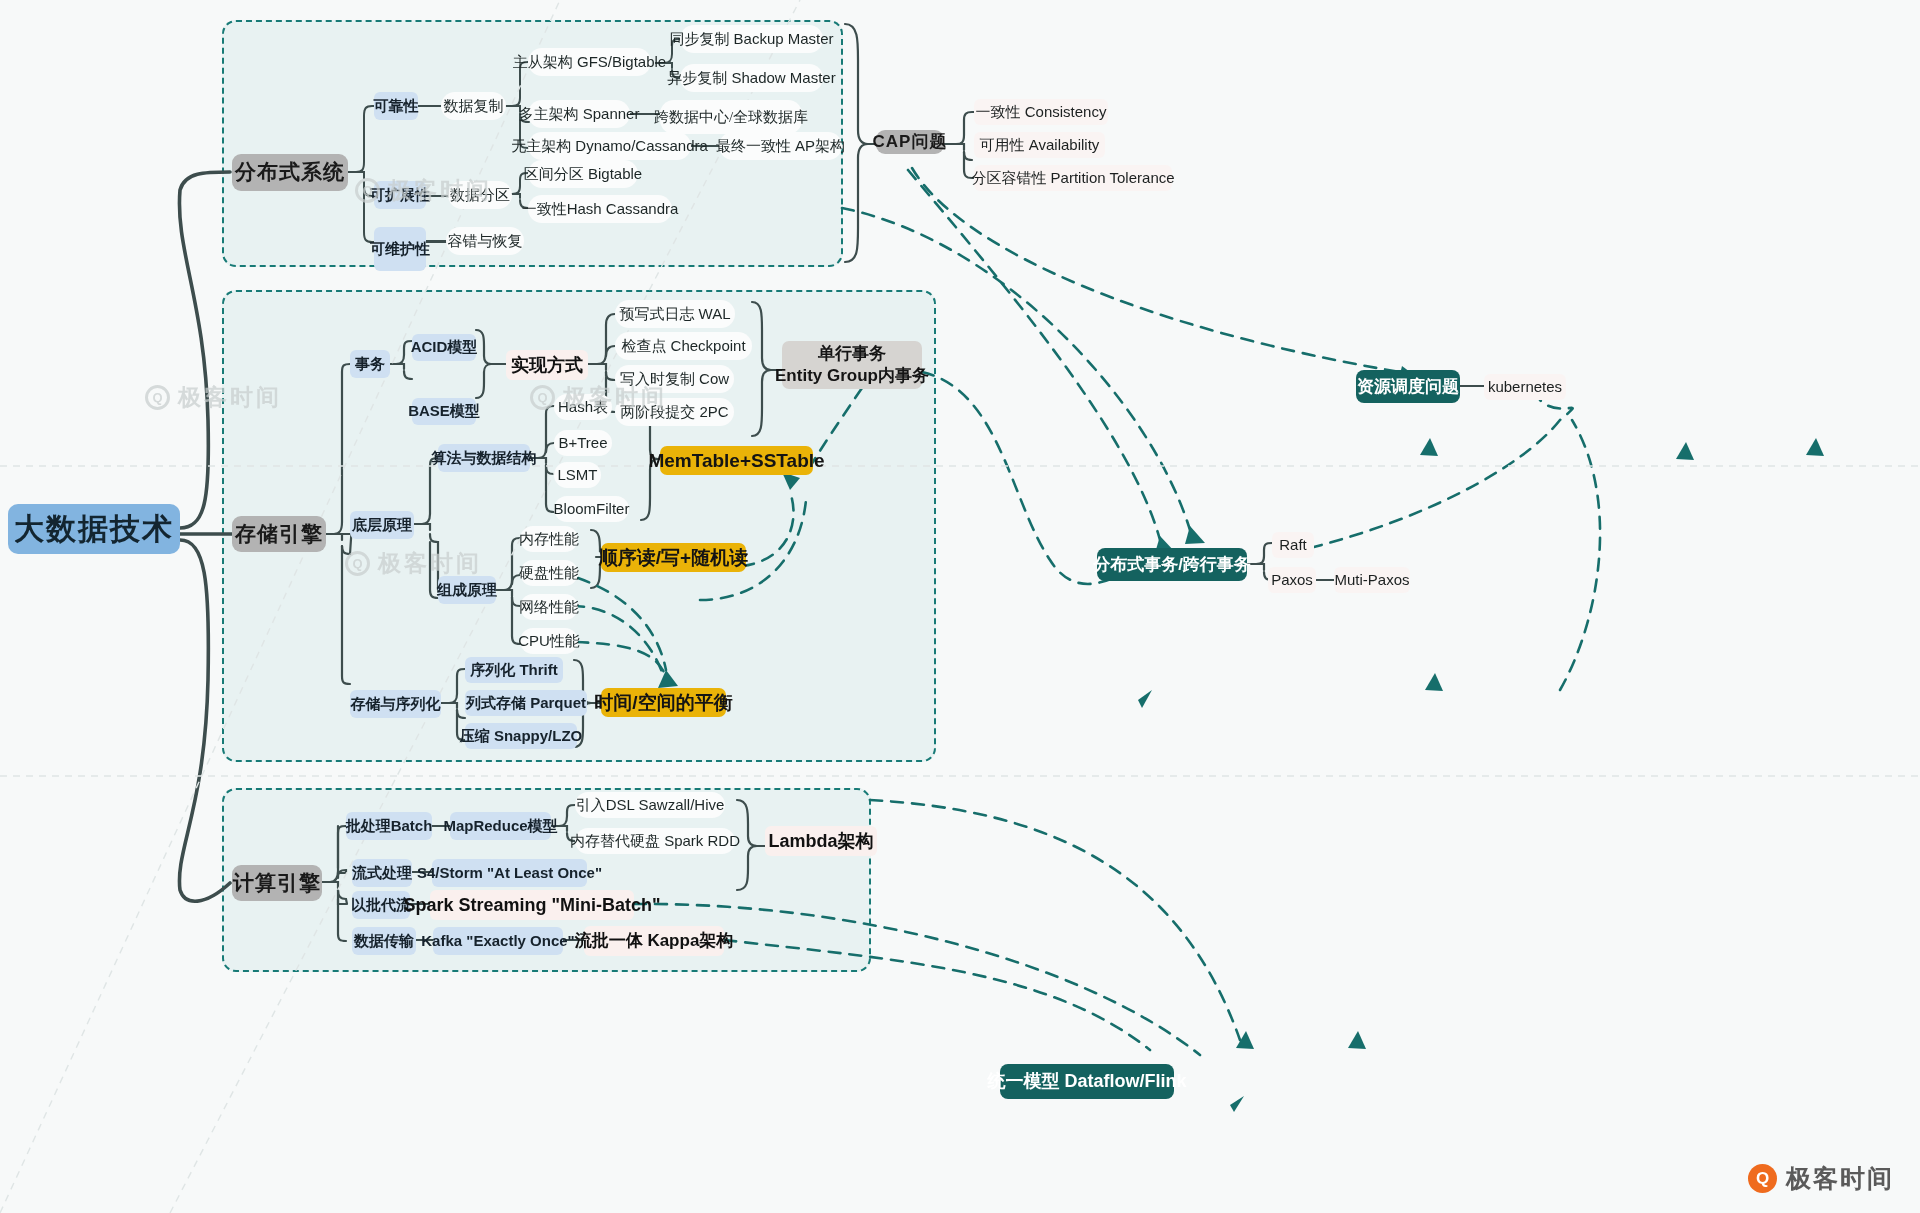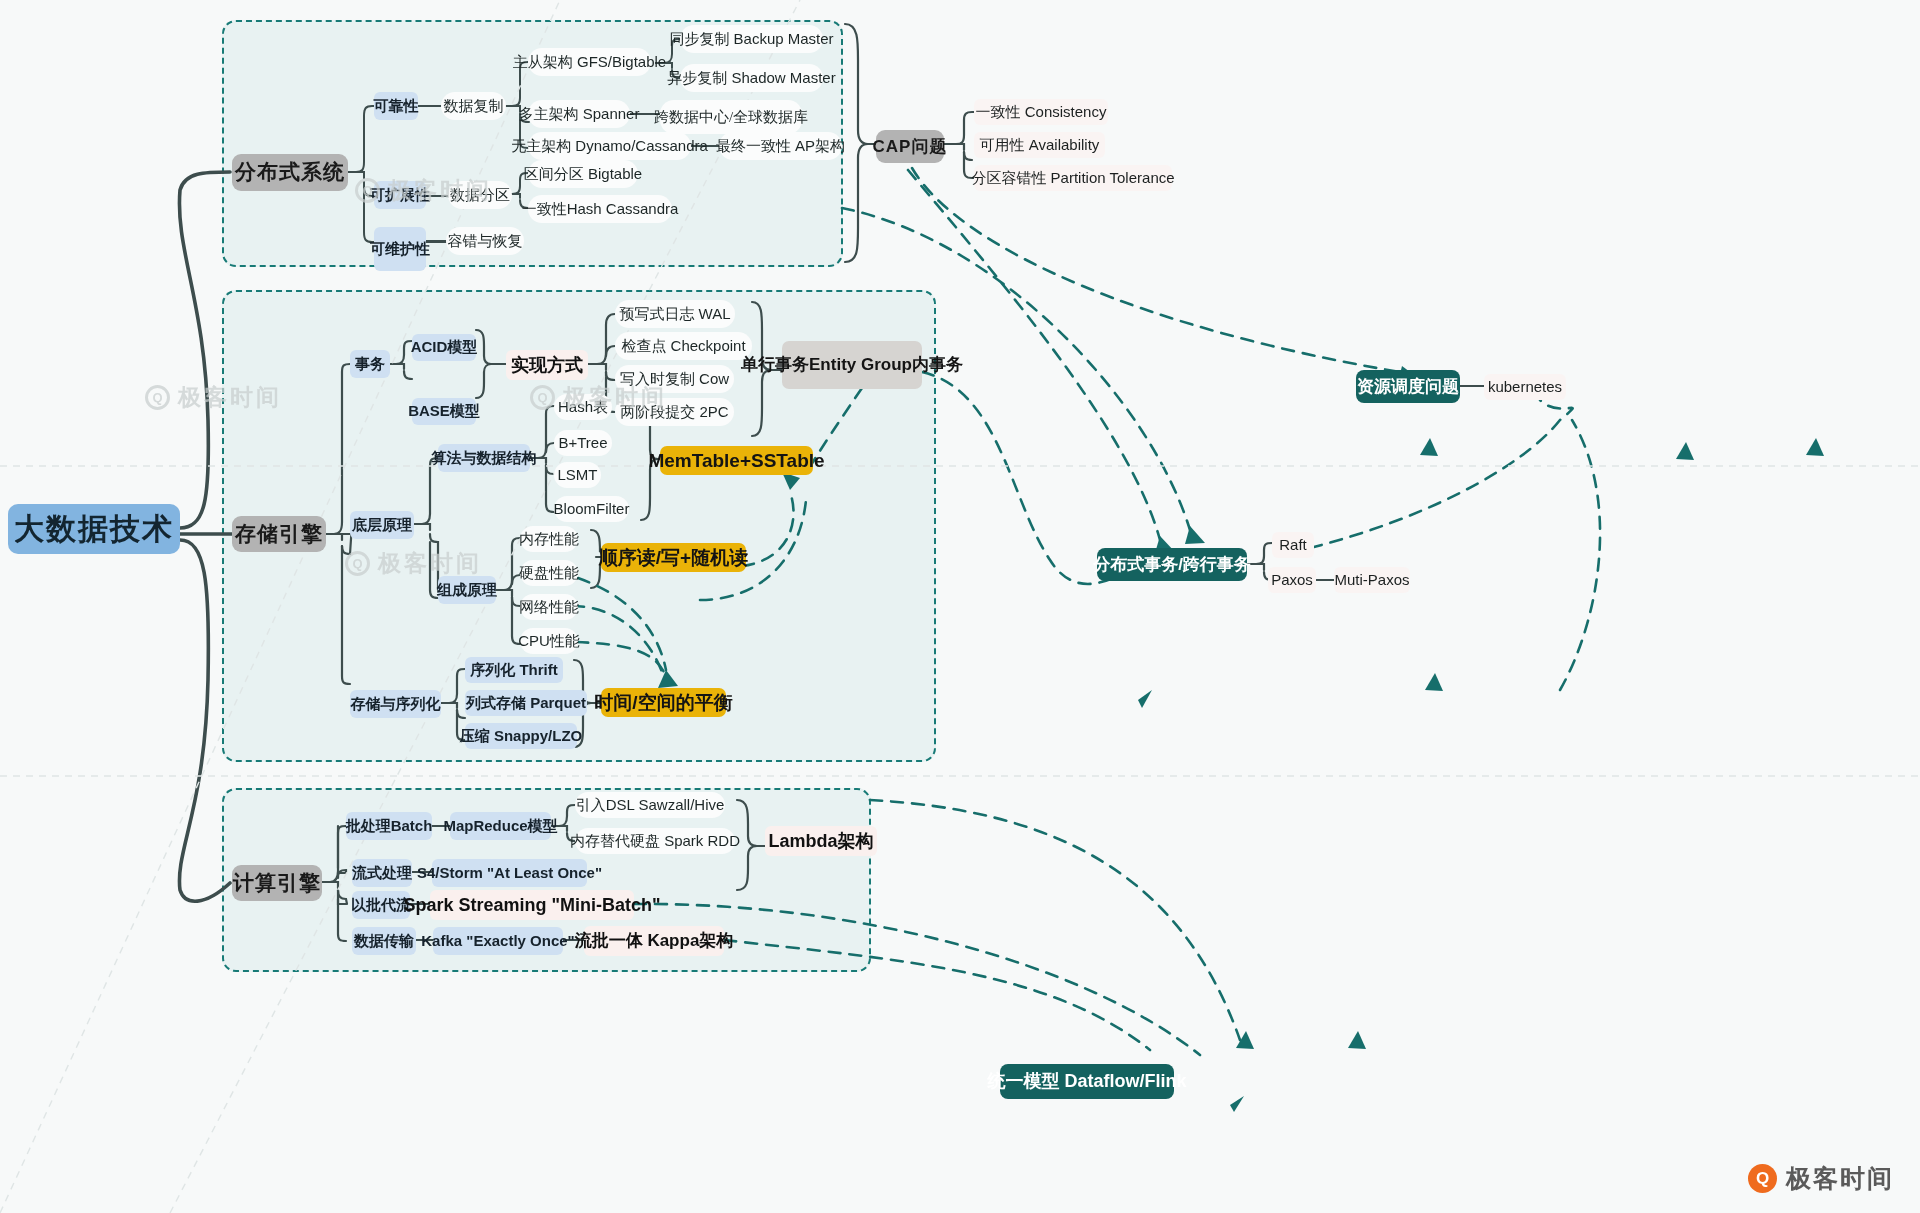--- a/index.html
+++ b/index.html
@@ -29,21 +29,21 @@
   .n-main{
     background:#b3b3b3;color:#1a1a1a;font-size:21px;font-weight:700;
     border-radius:9px;letter-spacing:1px;
   }
   .n-grey{
     background:#eab308;color:#141414;font-size:19px;font-weight:700;
     border-radius:7px;
   }
   .n-greyc{
     background:#d6d4d1;color:#141414;font-size:17px;font-weight:700;
-    border-radius:7px;line-height:1.3;
+    border-radius:7px;flex-direction:column;line-height:1.3;
   }
   .n-blue{
     background:#cfe0f2;color:#16222c;font-size:15px;font-weight:600;
     border-radius:6px;
   }
   .n-white{
     background:#fbfcfc;color:#1c2626;font-size:15px;font-weight:500;
     border-radius:14px;
   }
   .n-pale{
@@ -307,21 +307,21 @@
   <div class="node n-white" style="left:719px;top:132px;width:123px;height:28px;">最终一致性 AP架构</div>
 
   <div class="node n-blue" style="left:374px;top:181px;width:52px;height:28px;">可扩展性</div>
   <div class="node n-white" style="left:448px;top:181px;width:64px;height:28px;">数据分区</div>
   <div class="node n-white" style="left:528px;top:160px;width:110px;height:28px;">区间分区 Bigtable</div>
   <div class="node n-white" style="left:528px;top:195px;width:144px;height:28px;">一致性Hash  Cassandra</div>
 
   <div class="node n-blue" style="left:374px;top:227px;width:52px;height:44px;">可维护性</div>
   <div class="node n-white" style="left:446px;top:227px;width:78px;height:28px;">容错与恢复</div>
 
-  <div class="node n-main" style="left:876px;top:130px;width:68px;height:33px;font-size:17px;">CAP问题</div>
+  <div class="node n-main" style="left:876px;top:130px;width:68px;height:24px;font-size:17px;">CAP问题</div>
   <div class="node n-pale" style="left:974px;top:99px;width:134px;height:26px;">一致性 Consistency</div>
   <div class="node n-pale" style="left:974px;top:132px;width:131px;height:26px;">可用性 Availability</div>
   <div class="node n-pale" style="left:974px;top:165px;width:198px;height:26px;">分区容错性 Partition Tolerance</div>
 
   <div class="node n-main" style="left:232px;top:516px;width:94px;height:36px;">存储引擎</div>
 
   <div class="node n-blue" style="left:350px;top:350px;width:40px;height:28px;">事务</div>
   <div class="node n-blue" style="left:412px;top:334px;width:64px;height:27px;">ACID模型</div>
   <div class="node n-blue" style="left:412px;top:366px;width:64px;height:27px;margin-top:32px;">BASE模型</div>
 

